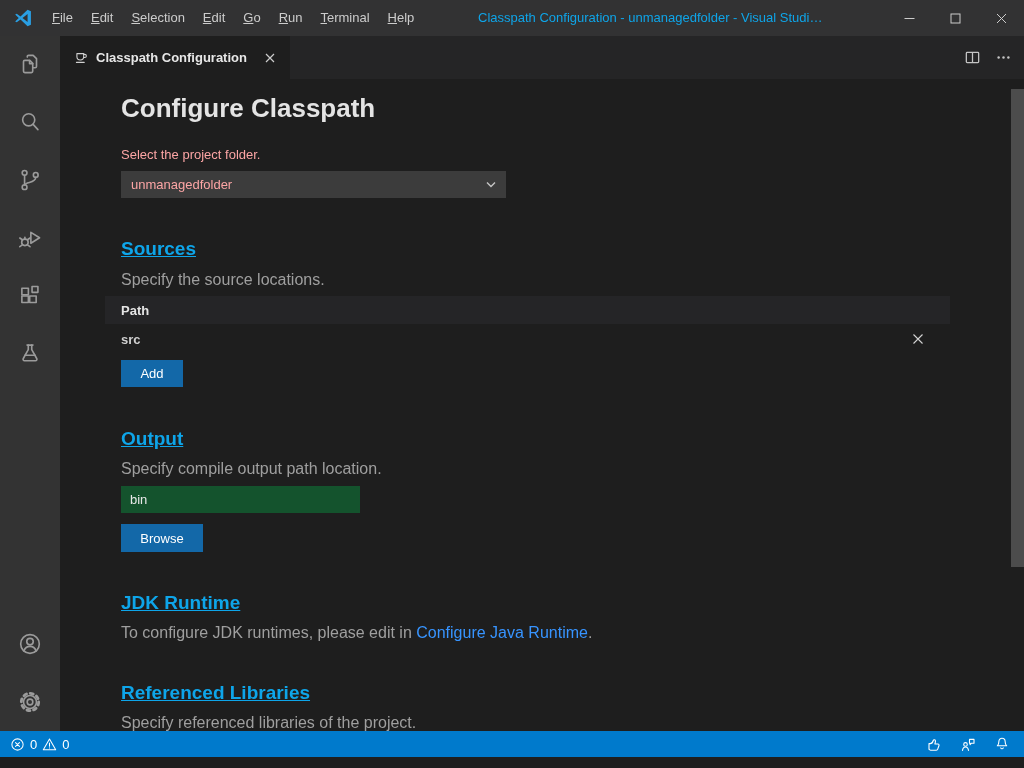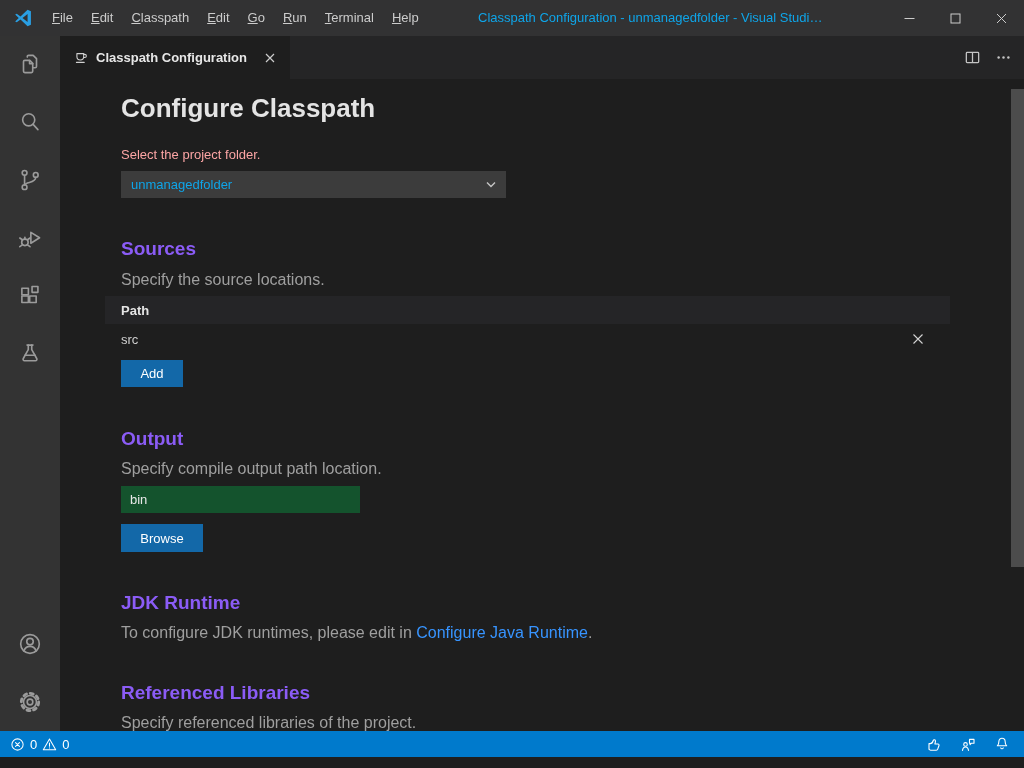--- a/index.html
+++ b/index.html
@@ -45,30 +45,30 @@
   .editor-actions { margin-left:auto; display:flex; align-items:center; padding-right:12px; gap:14px; }
   .editor-actions svg { stroke:#c5c5c5; fill:none; stroke-width:1.2; }
 
   
   .content { flex:1; background:#1e1e1e; position:relative; overflow:hidden;
              padding:14px 0 0 61px; height:663px; }
   h1.page-title { font-size:26px; line-height:31px; font-weight:600; color:#e4e4e4; }
   .field-label { margin-top:23px; font-size:13px; color:#fca5a5; }
   .dropdown { margin-top:9px; width:385px; height:27px; background:#3c3c3c;
               display:flex; align-items:center; padding:0 10px; }
-  .dropdown-value { color:#0ea5e9; font-size:13px; flex:1; }
+  .dropdown-value { color:#fca5a5; font-size:13px; flex:1; }
   .dropdown svg { stroke:#c5c5c5; fill:none; stroke-width:1.4; }
-  h2.section-h { font-size:19px; line-height:23px; font-weight:700; color:#8b5cf6; }
+  h2.section-h { font-size:19px; line-height:23px; font-weight:700; color:#0ea5e9;text-decoration:underline; }
   .sources-h { margin-top:39px; }
   .section-desc { margin-top:12px; font-size:16px; color:#9f9f9f; line-height:16px; }
   .paths-table { margin-top:8px; margin-left:-16px; width:845px; }
   .pt-header { height:28px; background:#252527; display:flex; align-items:center;
                padding-left:16px; color:#e4e4e4; font-size:13px; font-weight:700; }
   .pt-row { height:30px; display:flex; align-items:center; padding:0 24px 0 16px;
-            color:#cfcfcf; font-size:13px; }
+            color:#cfcfcf; font-size:13px;font-weight:bold; }
   .pt-row .cell { flex:1; }
   .row-delete { width:16px; height:16px; display:flex; align-items:center; justify-content:center; }
   .row-delete svg { stroke:#d4d4d4; stroke-width:1.1; }
   .btn { display:inline-block; border:none; background:#1368a8; color:#ffffff;
          font-size:13px; font-family:"Liberation Sans", sans-serif; cursor:pointer; }
   .add-btn { margin-top:6px; width:62px; height:27px; }
   .output-h { margin-top:40px; }
   .desc-tight { margin-top:11px; }
   .text-input { margin-top:9px; display:block; width:239px; height:27px; background:#14532d;
                 border:none; outline:none; color:#e8e8e8; font-size:13px; padding:0 9px;
@@ -93,21 +93,21 @@
 
 <div class="window">
 
   <div class="titlebar">
     <svg class="vscode-logo" viewBox="0 0 24 24">
       <path fill="#2a9fe3" d="M17.5 2 9 10.2 4.5 6.8 2.6 7.7 6.9 12l-4.3 4.3 1.9.9L9 13.8l8.5 8.2 4-1.9V3.9L17.5 2zm0 5.3v9.4L11.4 12l6.1-4.7z"></path>
     </svg>
     <div class="menus">
       <span class="menu-item">File</span>
       <span class="menu-item">Edit</span>
-      <span class="menu-item">Classpath</span>
+      <span class="menu-item">Selection</span>
       <span class="menu-item">Edit</span>
       <span class="menu-item">Go</span>
       <span class="menu-item">Run</span>
       <span class="menu-item">Terminal</span>
       <span class="menu-item">Help</span>
     </div>
     <div class="window-title">Classpath Configuration - unmanagedfolder - Visual Studi…</div>
     <div class="window-controls">
       <div class="wc-btn">
         <svg width="11" height="11" viewBox="0 0 11 11">

